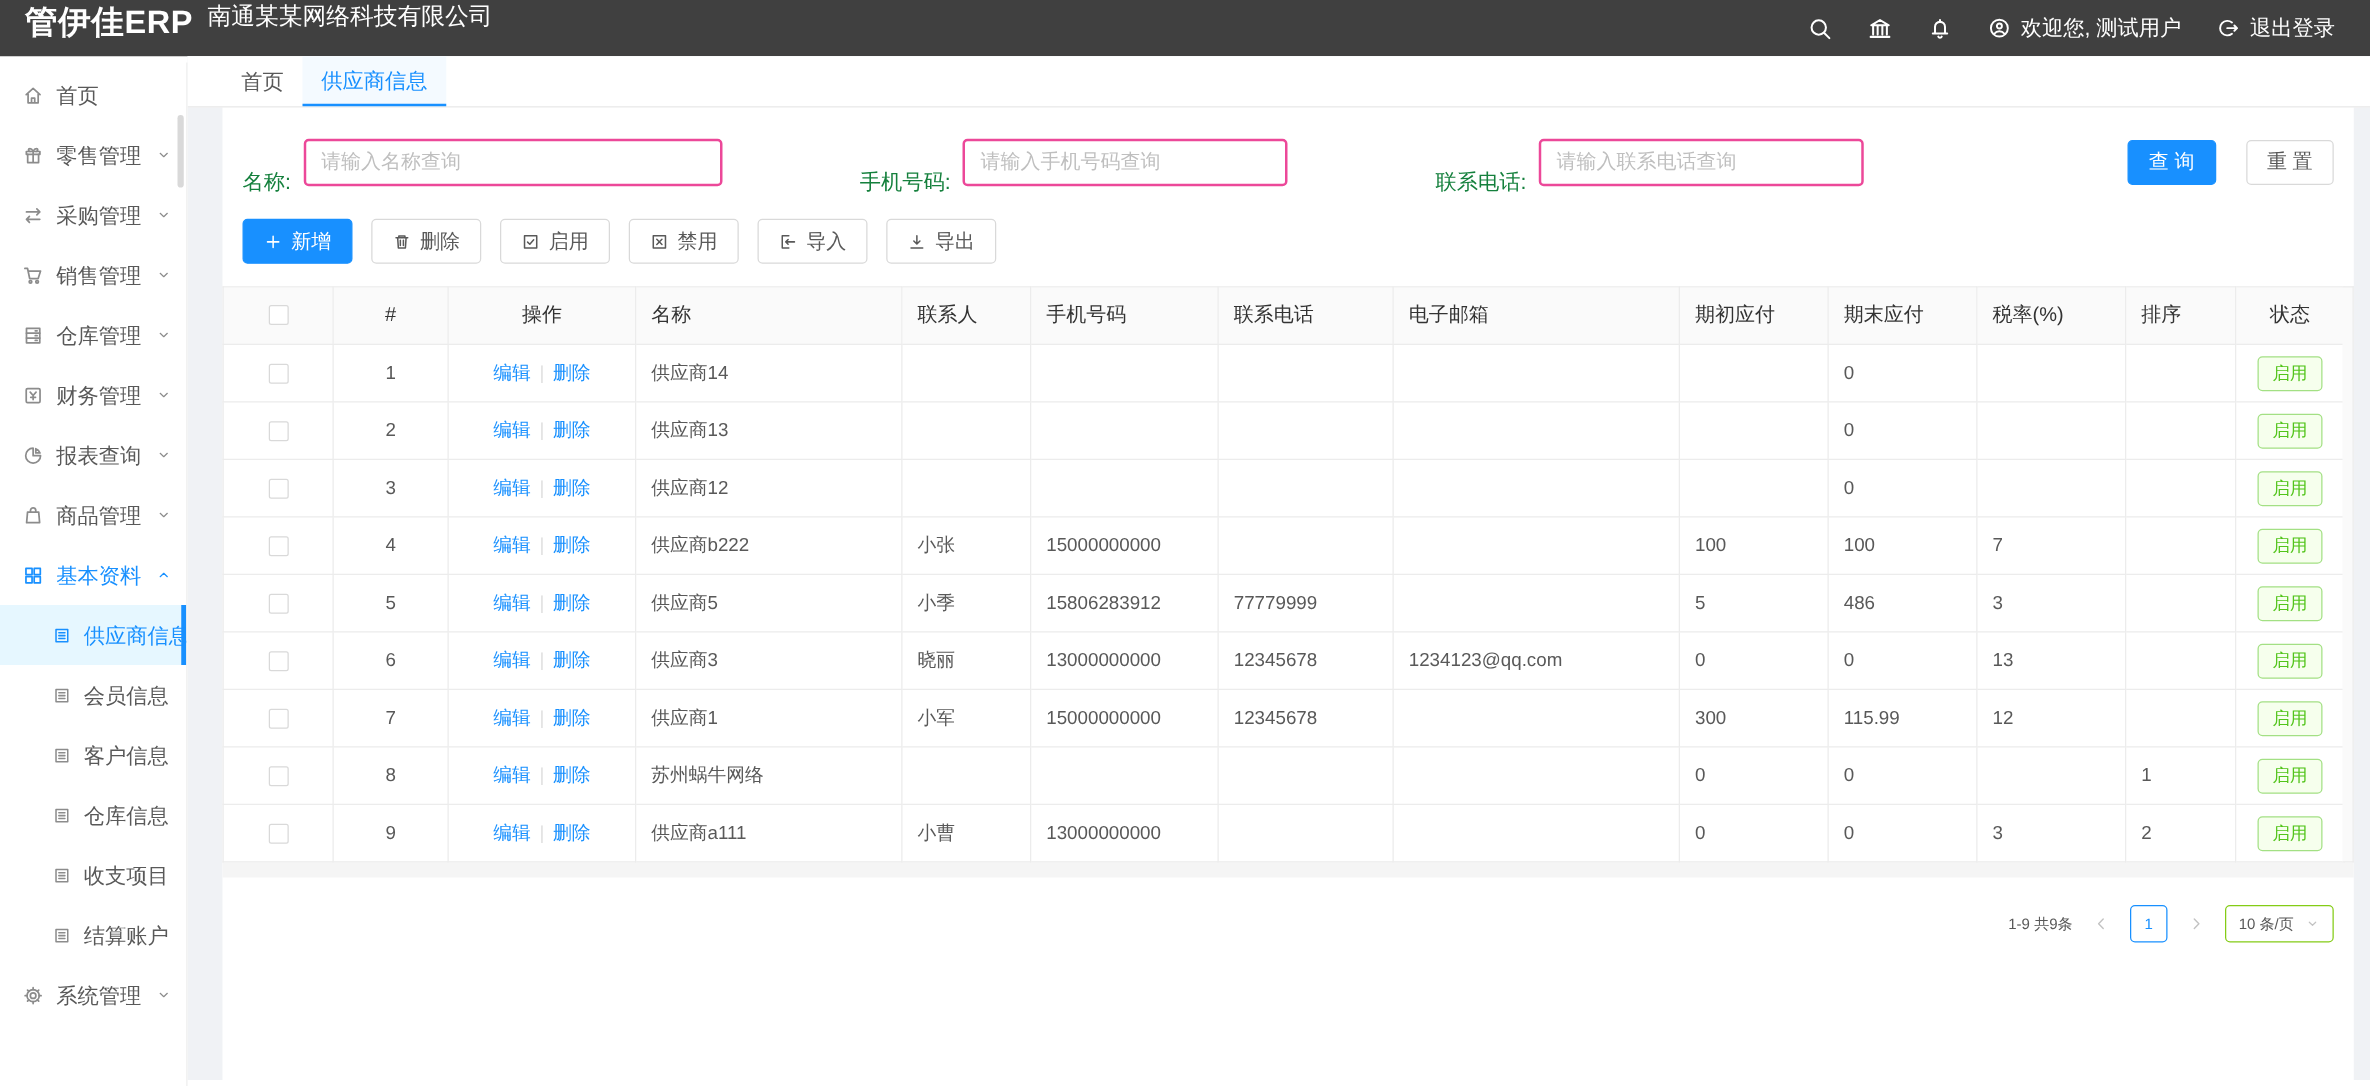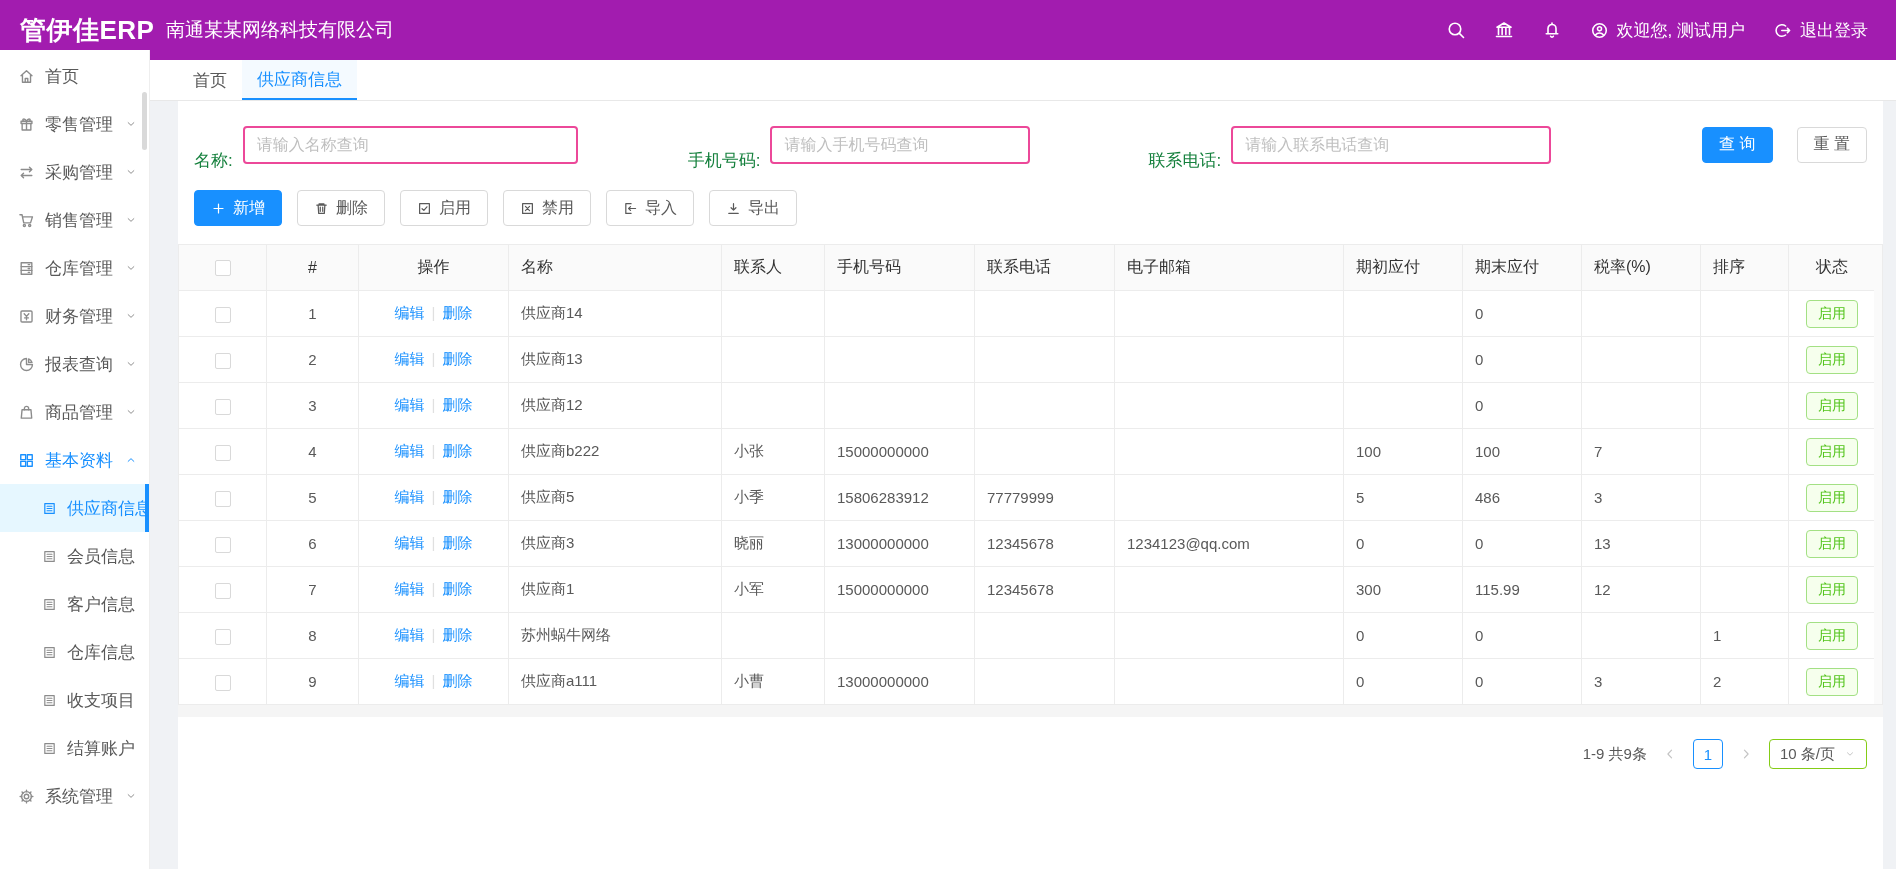--- a/index.html
+++ b/index.html
@@ -1,21 +1,21 @@
 <!DOCTYPE html>
 <html><head>
 <meta charset="utf-8">
 <style>
   * { box-sizing: border-box; margin: 0; padding: 0; }
   html,body { width:1896px; height:869px; overflow:hidden; }
   body { font-family:"Liberation Sans", sans-serif; background:#fff; color:#595959; }
   svg { display:block; fill:none; stroke:currentColor; stroke-width:1.3; stroke-linecap:round; stroke-linejoin:round; }
 
   
-  .header { height:60px; background:#a21caf; display:flex; align-items:center; color:#fff; }
+  .header { height:45px; background:#404040; display:flex; color:#fff; }
   .logo { width:150px; padding-left:20px; font-size:26px; font-weight:700; letter-spacing:.5px; white-space:nowrap; }
   .company { font-size:19px; margin-left:16px; }
   .header-right { margin-left:auto; display:flex; align-items:center; gap:28px; padding-right:28px; font-size:17px; }
   .hicon { display:flex; align-items:center; cursor:pointer; }
   .h-group { display:flex; align-items:center; gap:8px; cursor:pointer; white-space:nowrap; }
 
   
   .sidebar { position:absolute; left:0; top:50px; bottom:0; width:150px; background:#fff; border-right:1px solid #eee; padding-top:2px; overflow:hidden; }
   .menu-item { height:48px; display:flex; align-items:center; padding:0 12px 0 18px; font-size:17px; color:#595959; cursor:pointer; }
   .mi-icon { color:#8c8c8c; margin-right:10px; display:flex; }
@@ -58,21 +58,21 @@
   thead th { background:#fafafa; color:#333; font-weight:400; font-size:16px; }
   .c { text-align:center; }
   .checkbox { display:inline-block; width:16px; height:16px; border:1px solid #d9d9d9; border-radius:2px; background:#fff; vertical-align:middle; cursor:pointer; }
   .tlink { color:#1890ff; cursor:pointer; text-decoration:none; }
   .tdivider { color:#e0e0e0; margin:0 7px; }
   .badge { display:inline-block; padding:4px 11px; border:1px solid #a3e084; color:#52c41a; background:#f6ffed; border-radius:4px; font-size:14px; }
   .v-track { position:absolute; right:0; top:0; bottom:0; width:9px; background:#fafafa; border:1px solid #ececec; border-left:none; }
   .h-track { height:12px; background:#f5f5f5; }
 
   
-  .pagination { display:flex; align-items:center; justify-content:flex-end; gap:16px; margin:22px 16px 0; font-size:15px; color:#595959; }
+  .pagination { display:flex; align-items:center; justify-content:flex-end; gap:16px; margin:22px 16px 0; font-size:12px; color:#595959; }
   .pg-arrow { color:#c3c3c3; display:flex; cursor:pointer; }
   .pg-num { width:30px; height:30px; border:1px solid #1890ff; border-radius:4px; color:#1890ff; background:#fff; display:flex; align-items:center; justify-content:center; cursor:pointer; }
   .pg-size { height:30px; border:1px solid #84cc16; border-radius:4px; background:#fff; display:flex; align-items:center; gap:9px; padding:0 10px; cursor:pointer; white-space:nowrap; }
   .pg-size .chev { color:#c3c3c3; display:flex; }
 </style>
 </head>
 <body>
 
 <div class="header">
   <div class="logo">管伊佳ERP</div>
@@ -323,21 +323,21 @@
 
   <div class="content">
     <div class="card">
 
       <div class="filter-row">
         <span class="f-label">名称:</span>
         <input class="f-input gap1" style="width: 335px;" placeholder="请输入名称查询">
         <span class="f-label">手机号码:</span>
         <input class="f-input gap2" style="width: 260px;" placeholder="请输入手机号码查询">
         <span class="f-label">联系电话:</span>
-        <input class="f-input" style="width: 320px;" placeholder="请输入联系电话查询">
+        <input class="f-input" style="width: 260px;" placeholder="请输入联系电话查询">
         <span class="f-buttons">
           <button class="btn primary">查 询</button>
           <button class="btn">重 置</button>
         </span>
       </div>
 
       <div class="toolbar">
         <button class="btn primary">
           <span class="bicon">
               <svg width="15" height="15" viewBox="0 0 16 16">

